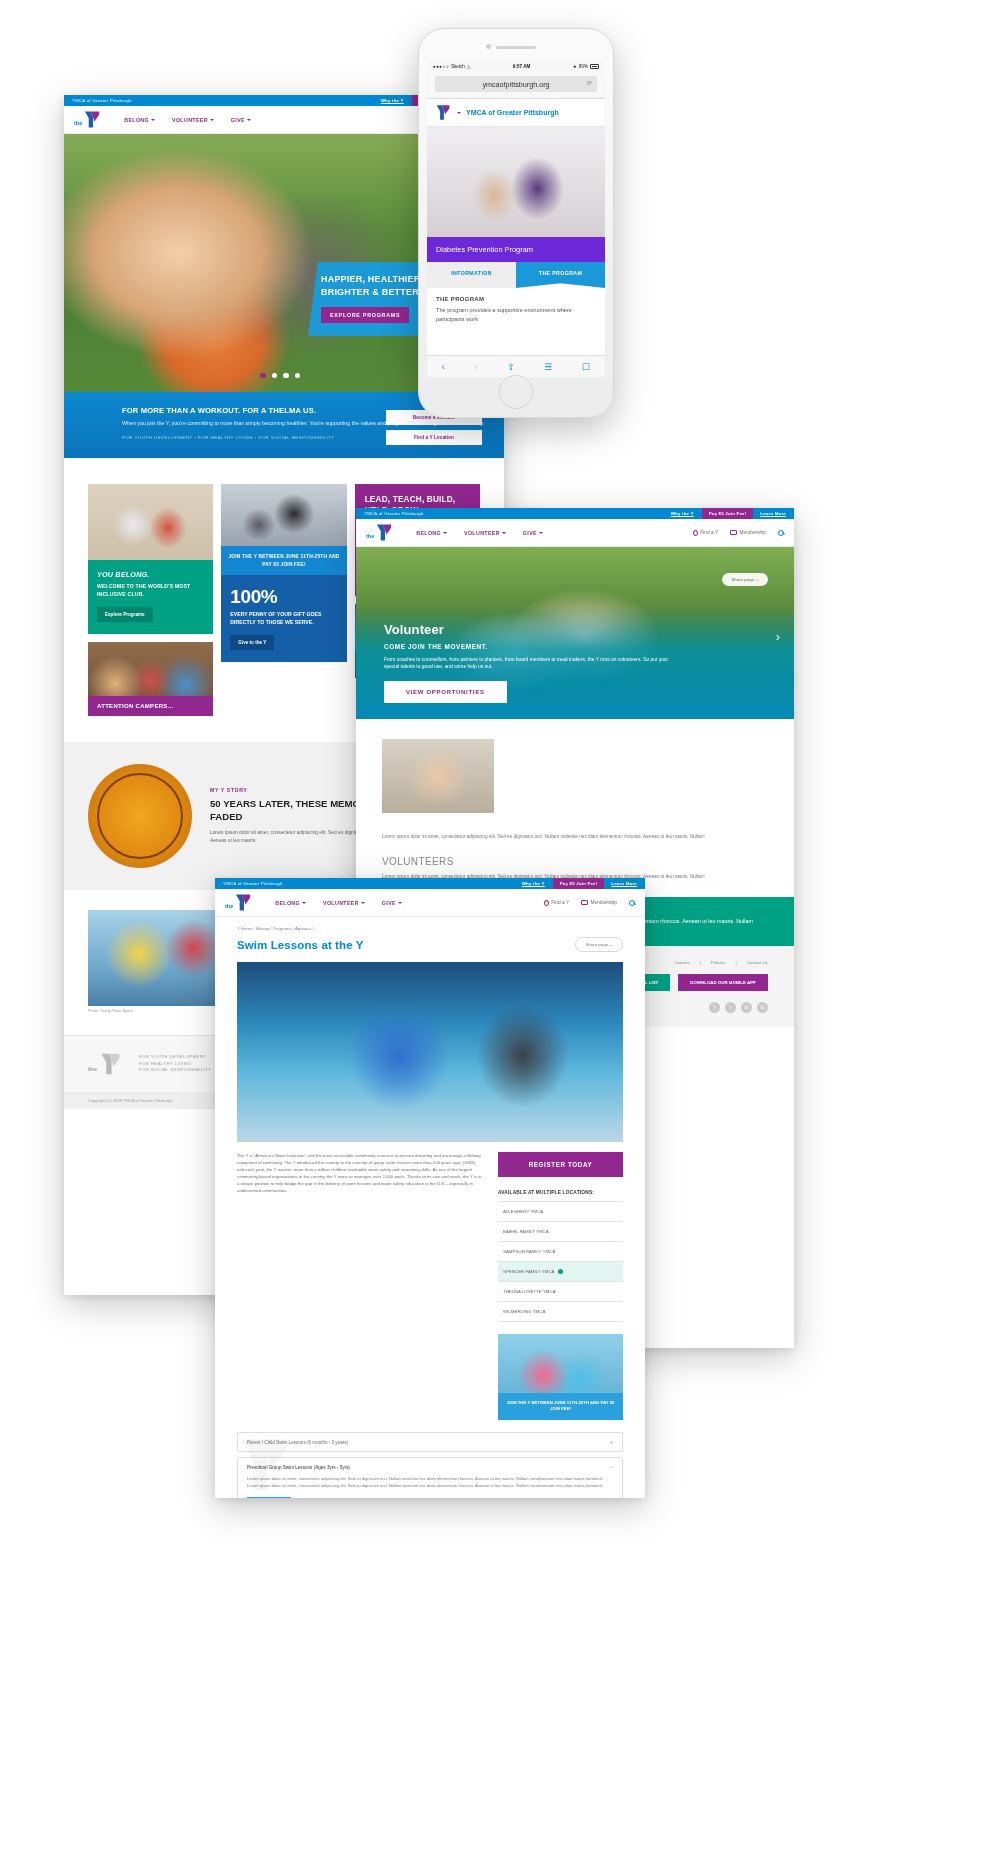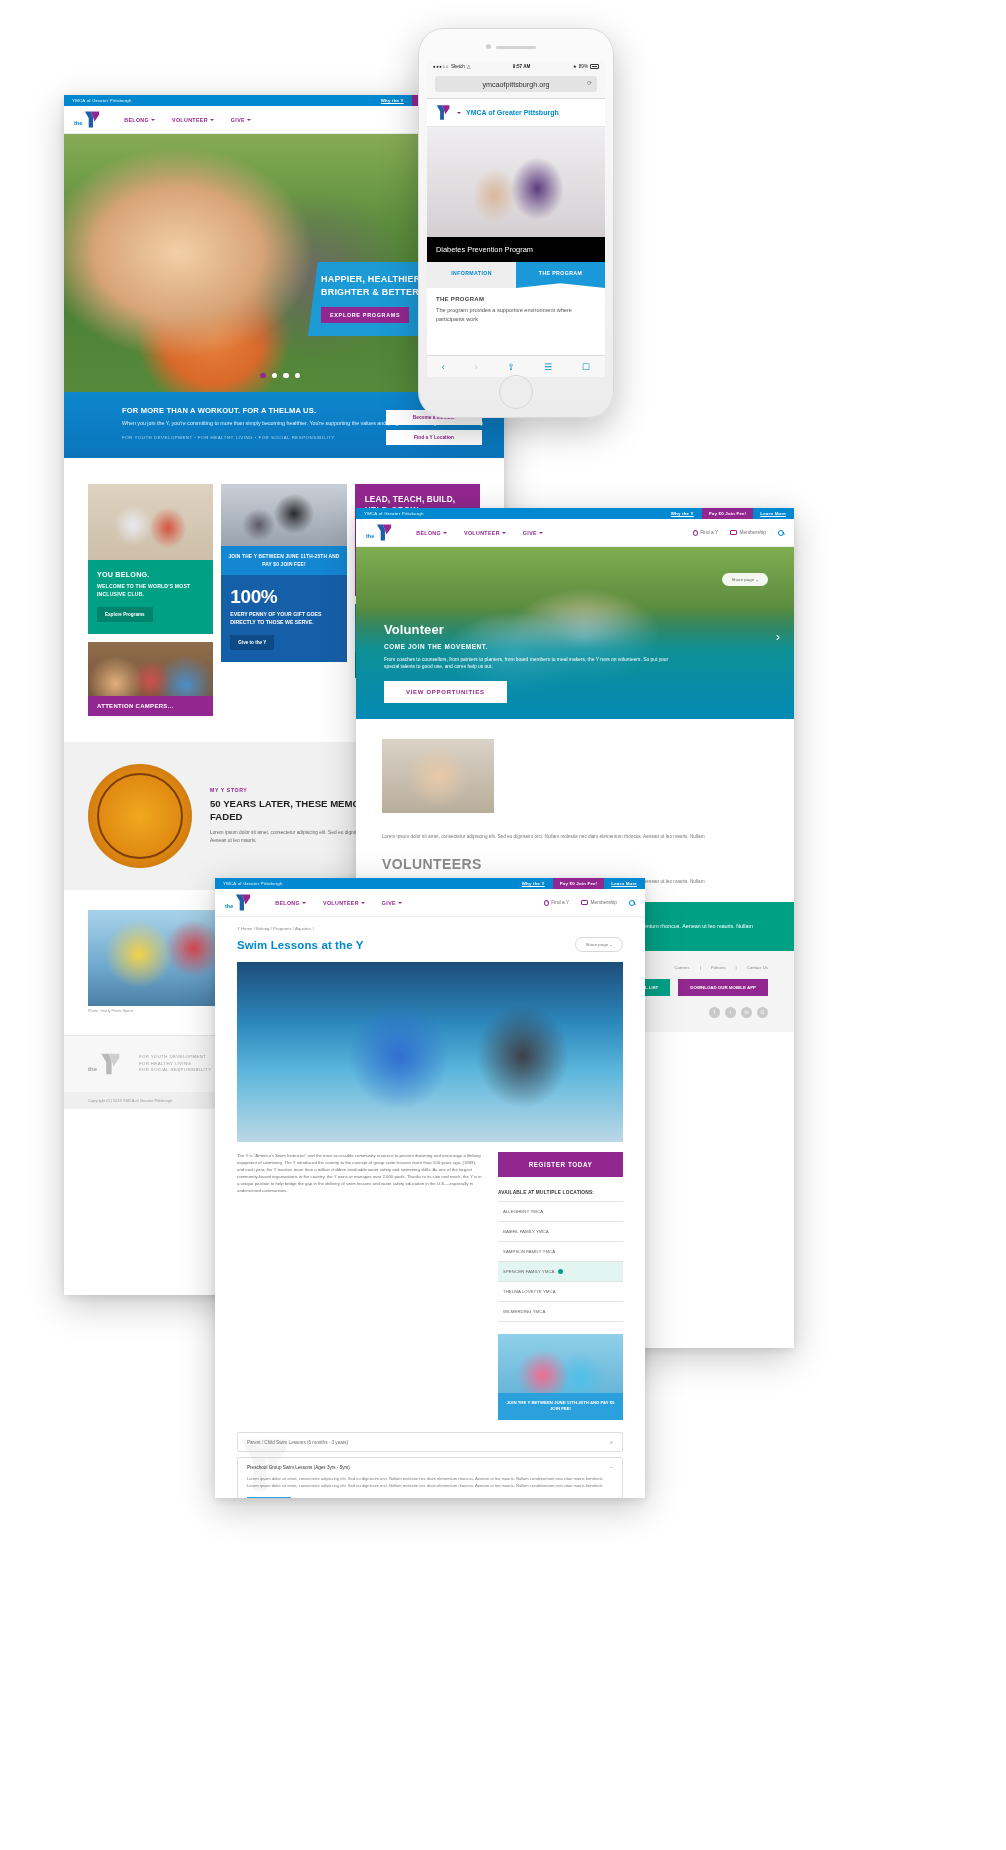--- a/index.html
+++ b/index.html
@@ -106,21 +106,21 @@
   .ctaband p { color:#e4f2fb; font-size:5.3px; line-height:8.4px; margin-top:4px; }
   .ctaband .vals { color:#a9d6f0; font-size:4.4px; letter-spacing:.5px; margin-top:8px; }
   .ctabtns { position:absolute; right:22px; top:18px; display:flex; flex-direction:column; gap:5px;}
   .wbtn { background:#fff; color:#92278f; font-size:4.8px; font-weight:bold; text-align:center;
           padding:5px 0; width:96px; }
 
   .cardgrid { padding:26px 24px; display:grid; grid-template-columns:1fr 1fr 1fr; gap:8px; }
   .gcard { position:relative; overflow:hidden; }
   .gcard .img { height:76px; }
   .teal { background:#00a085; padding:10px 9px 12px; color:#fff; }
-  .teal h4 { font-size:7.2px; font-weight:bold; letter-spacing:.2px;}
+  .teal h4 { font-size:7.2px; font-weight:bold; letter-spacing:.2px;font-style:italic;}
   .teal p { font-size:5.1px; font-weight:bold; line-height:7.5px; margin-top:4px; letter-spacing:.2px;}
   .teal .b { display:inline-block; margin-top:9px; background:#00846d; font-size:4.6px;
              font-weight:bold; padding:5px 8px; }
   .bluebar { background:#1387d2; color:#fff; text-align:center; font-size:4.8px;
              font-weight:bold; padding:7px 6px; line-height:7.5px; letter-spacing:.2px;}
   .bluebox { background:#155fa8; padding:11px 9px 12px; color:#fff; }
   .bluebox .big { font-size:19px; font-weight:bold; letter-spacing:-.4px; }
   .bluebox p { font-size:5.2px; font-weight:bold; line-height:7.6px; margin-top:3px; }
   .bluebox .b { display:inline-block; margin-top:9px; background:#0e4a85; font-size:4.6px;
                 font-weight:bold; padding:5px 8px; }
@@ -239,21 +239,21 @@
   .batt { display:inline-block; width:9px;height:4.5px;border:.7px solid #333;border-radius:1px;
           position:relative; margin-left:2px; }
   .batt:before{content:"";position:absolute;inset:.7px;background:#333;}
   .urlbar { background:#f7f7f7; padding:4px 8px 6px; border-bottom:1px solid #dcdcdc; }
   .urlbar .field { background:#e3e3e3; border-radius:3px; text-align:center;
                    font-size:7.2px; color:#333; padding:3.5px 0; position:relative;}
   .urlbar .field .rl { position:absolute; right:5px; top:3px; font-size:6px; color:#777;}
   .mnav { display:flex; align-items:center; padding:5px 8px; border-bottom:1px solid #e6e6e6; gap:5px;}
   .mnav .t { font-size:7px; color:#0089d0; font-weight:bold; }
   .mphoto { height:110px; }
-  .mpurple { background:#000000; color:#fff; font-size:7.4px; padding:8px 9px; }
+  .mpurple { background:#6d28d9; color:#fff; font-size:7.4px; padding:8px 9px; }
   .mtabs { display:flex; padding:0; }
   .mtab { flex:1; text-align:center; font-size:5.2px; font-weight:bold; padding:8px 0;
           letter-spacing:.4px; }
   .mtab.a { background:#eeeeee; color:#0089d0; }
   .mtab.b { background:#1a98d8; color:#fff; position:relative;
             clip-path: polygon(0 0,100% 0,100% 100%,50% 82%,0 100%); padding-bottom:12px;}
   .mbody { padding:8px 9px; }
   .mbody h5 { font-size:6px; font-weight:bold; color:#444; letter-spacing:.3px;}
   .mbody p { font-size:5.6px; color:#555; line-height:8.6px; margin-top:4px;}
   .mtoolbar { position:absolute; left:0; right:0; bottom:0; height:22px; background:#f7f7f7;
@@ -477,21 +477,21 @@
     </div>
 
     <div class="getinv">
       <div class="img photo ph-getinv"></div>
     </div>
 
     <div class="volrow">
       <p>Lorem ipsum dolor sit amet, consectetur adipiscing elit. Sed eu dignissim orci. Nullam molestie nec diam elementum rhoncus. Aenean ut leo mauris. Nullam</p>
     </div>
     <div class="volrow">
-      <h3 style="color:#8a8a8a;font-size:14px;font-weight:bold;letter-spacing:.4px">VOLUNTEERS</h3>
+      <h3 style="color:#8a8a8a;font-size:10px;font-weight:normal;letter-spacing:.4px">VOLUNTEERS</h3>
       <p style="margin-top:6px">Lorem ipsum dolor sit amet, consectetur adipiscing elit. Sed eu dignissim orci. Nullam molestie nec diam elementum rhoncus. Aenean ut leo mauris. Nullam</p>
     </div>
 
     <div class="tealband">
       <span>Lorem ipsum dolor sit amet, consectetur adipiscing elit. Sed eu dignissim orci. Nullam molestie nec diam elementum rhoncus. Aenean ut leo mauris. Nullam</span>
     </div>
 
     <div class="foot2">
       <div class="top">
         <span>Careers</span>

